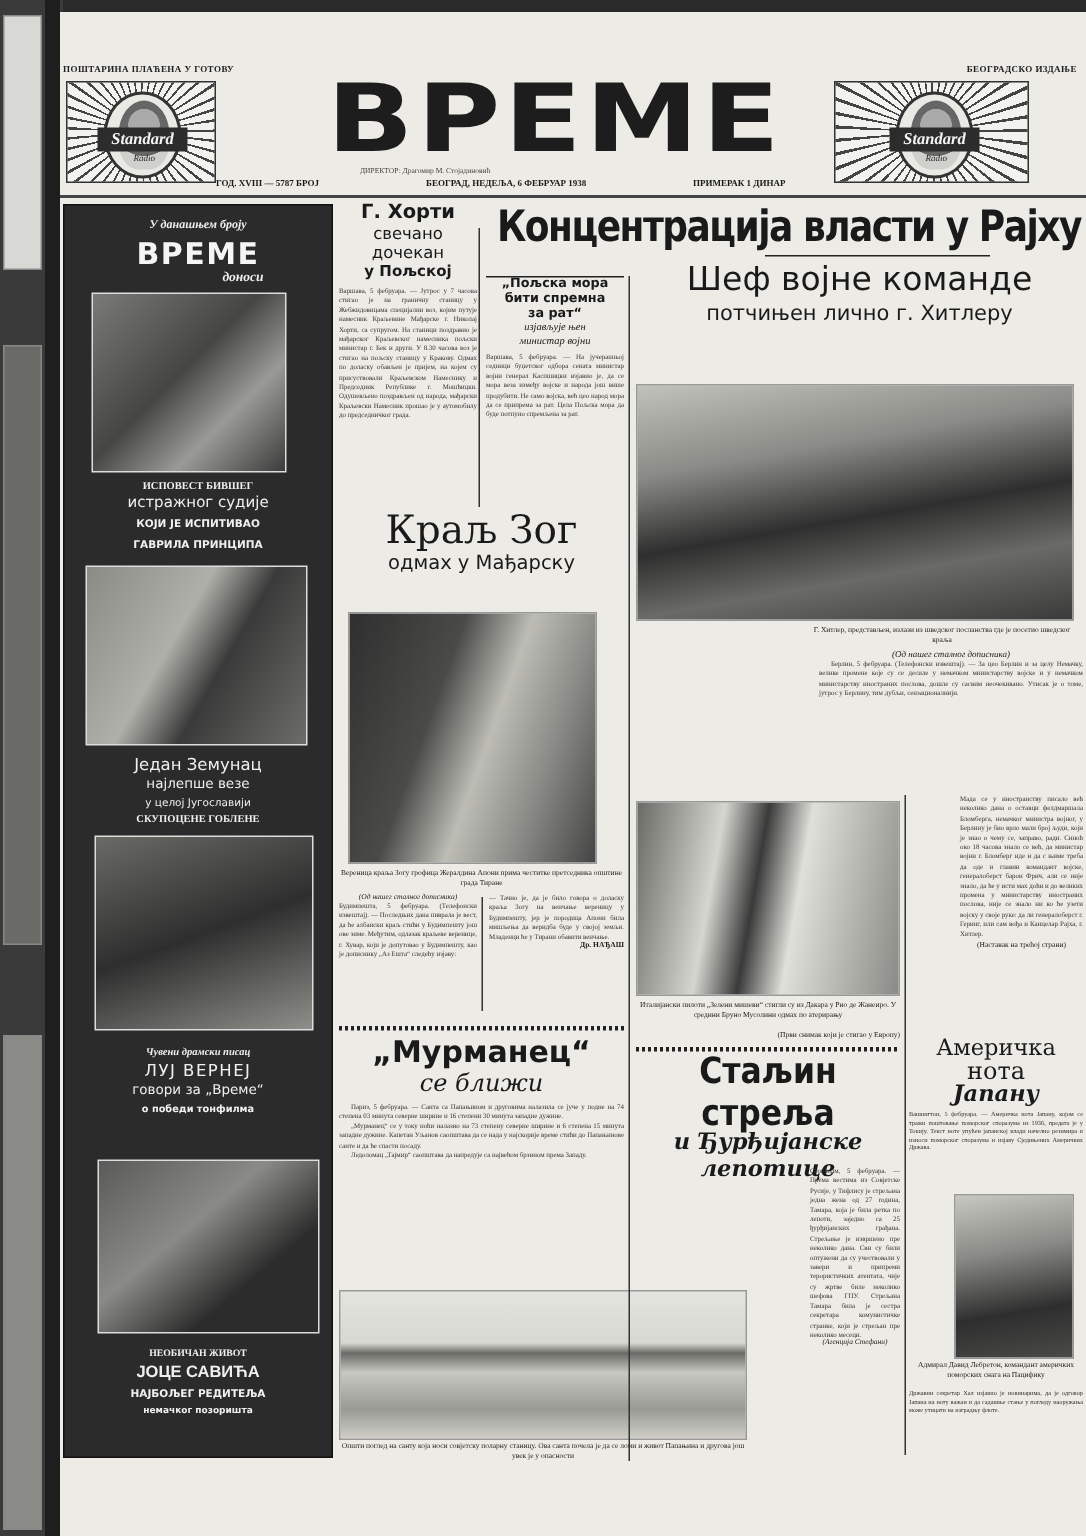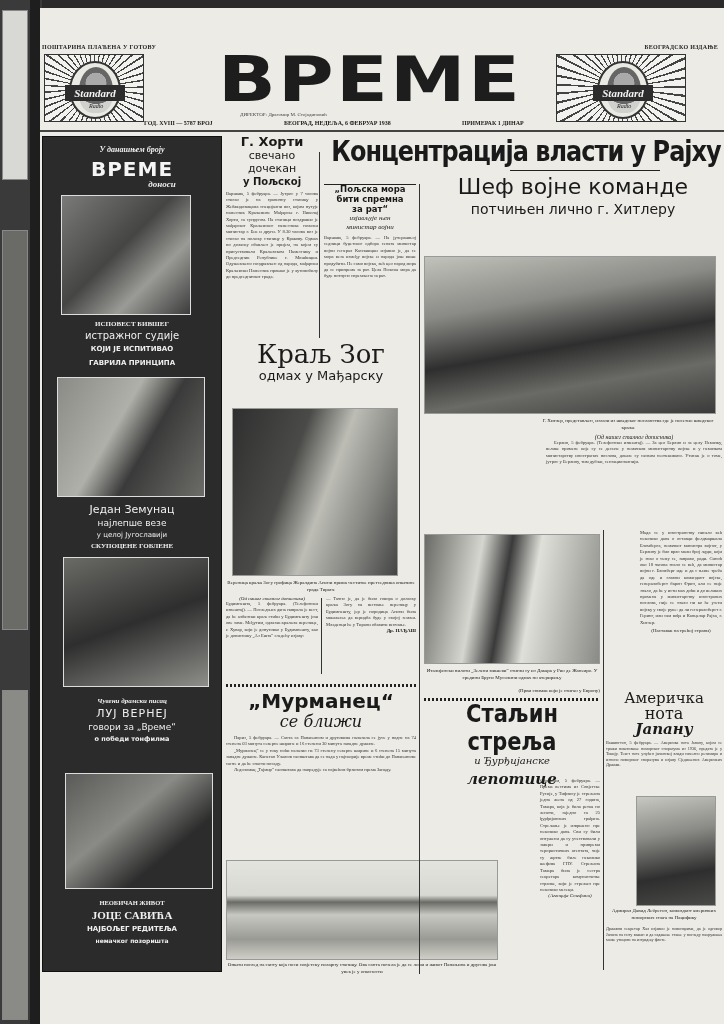--- a/index.html
+++ b/index.html
@@ -97,21 +97,21 @@
     <div class="txt" style="top:405px;font-size:7px;font-family:'Liberation Serif',serif;">СКУПОЦЕНЕ ГОБЛЕНЕ</div>
     <div class="photo" style="left:20px;top:420px;width:146px;height:130px;background:linear-gradient(160deg,#6a6a66,#2e2e2e 50%,#8e8e8a);"></div>
 
     <div class="txt" style="top:560px;font-size:7px;font-style:italic;font-family:'Liberation Serif',serif;">Чувени драмски писац</div>
     <div class="txt" style="top:570px;font-size:11px;font-family:'DejaVu Sans',sans-serif;font-weight:normal;letter-spacing:1px;">ЛУЈ ВЕРНЕЈ</div>
     <div class="txt" style="top:585px;font-size:9px;font-family:'DejaVu Sans',sans-serif;font-weight:normal;">говори за „Време“</div>
     <div class="txt" style="top:598px;font-size:6.5px;font-family:'DejaVu Sans',sans-serif;">о победи тонфилма</div>
     <div class="photo" style="left:22px;top:636px;width:148px;height:116px;background:linear-gradient(140deg,#5a5a58,#8a8a86 40%,#2c2c2c 70%);"></div>
 
     <div class="txt" style="top:762px;font-size:6.5px;font-family:'Liberation Serif',serif;">НЕОБИЧАН ЖИВОТ</div>
-    <div class="txt" style="top:772px;font-size:11px;font-family:Liberation Serif, serif;">ЈОЦЕ САВИЋА</div>
+    <div class="txt" style="top:772px;font-size:11px;font-family:Liberation Sans, sans-serif;">ЈОЦЕ САВИЋА</div>
     <div class="txt" style="top:788px;font-size:7px;font-family:'DejaVu Sans',sans-serif;">НАЈБОЉЕГ РЕДИТЕЉА</div>
     <div class="txt" style="top:800px;font-size:6px;font-family:'DejaVu Sans',sans-serif;">немачког позоришта</div>
   </div>
 
   <div class="abs" style="left:186px;top:126px;width:92px;">
     <div class="h-cond center" style="font-size:13px;line-height:15px;">Г. Хорти</div>
     <div class="center" style="font-size:11px;line-height:13px;font-family:'DejaVu Sans',sans-serif;">свечано</div>
     <div class="center" style="font-size:11px;line-height:13px;font-family:'DejaVu Sans',sans-serif;">дочекан</div>
     <div class="h-cond center" style="font-size:10px;line-height:13px;">у Пољској</div>
     <div class="serif-sm" style="margin-top:3px;">Варшава, 5 фебруара. — Јутрос у 7 часова стигао је на граничну станицу у Жебжидовицама специјални воз, којим путује намесник Краљевине Мађарске г. Николај Хорти, са супругом. На станици поздравио је мађарског Краљевског намесника пољски министар г. Бек и други. У 8.30 часова воз је стигао на пољску станицу у Кракову. Одмах по доласку обављен је пријем, на којем су присуствовали Краљевском Намеснику и Председник Републике г. Мошћицки. Одушевљено поздрављен од народа, мађарски Краљевски Намесник прошао је у аутомобилу до председничког града.</div>
@@ -177,21 +177,21 @@
   </div>
 
   <div class="photo" style="left:384px;top:526px;width:176px;height:130px;border-color:#999;background:linear-gradient(100deg,#6a6a66,#d6d6d0 30%,#3a3a3a 45%,#e0e0da 60%,#8a8a86);"></div>
   <div class="caption abs" style="left:384px;top:660px;width:176px;">Италијански пилоти „Зелени мишеви“ стигли су из Дакара у Рио де Жанеиро. У средини Бруно Мусолини одмах по атерирању</div>
   <div class="caption abs" style="left:440px;top:680px;width:120px;text-align:right;">(Први снимак који је стигао у Европу)</div>
   <div class="dots" style="left:384px;top:690px;width:176px;"></div>
   <div class="vr" style="left:563px;top:522px;height:440px;"></div>
 
   <div class="abs" style="left:384px;top:696px;width:176px;">
     <div class="h-cond center" style="font-size:21px;line-height:24px;transform:scaleY(1.15);">Стаљин стреља</div>
-    <div class="center" style="font-size:10px;line-height:18px;font-style:italic;font-weight:normal;font-family:'DejaVu Serif',serif;">и Ђурђијанске</div>
+    <div class="center" style="font-size:15px;line-height:18px;font-style:italic;font-weight:bold;font-family:'DejaVu Serif',serif;">и Ђурђијанске</div>
     <div class="center" style="font-size:15px;line-height:18px;font-style:italic;font-weight:bold;font-family:'DejaVu Serif',serif;">лепотице</div>
   </div>
   <div class="abs" style="left:500px;top:770px;width:60px;">
     <div class="serif-sm">Стокхолм, 5 фебруара. — Према вестима из Совјетске Русије, у Тифлису је стрељана једна жена од 27 година, Тамара, која је била ретка по лепоти, заједно са 25 ђурђијанских грађана. Стрељање је извршено пре неколико дана. Сви су били оптужени да су учествовали у завери и припреми терористичких атентата, чије су жртве биле неколико шефова ГПУ. Стрељана Тамара била је сестра секретара комунистичке странке, који је стрељан пре неколико месеци.</div>
     <div class="center" style="font-size:5px;font-style:italic;font-family:'Liberation Serif',serif;">(Агенција Стефани)</div>
   </div>
 
   <div class="abs" style="left:566px;top:682px;width:116px;">
     <div class="center" style="font-size:15px;line-height:17px;font-family:'DejaVu Serif',serif;">Америчка</div>
     <div class="center" style="font-size:16px;line-height:14px;font-family:'DejaVu Serif',serif;">нота</div>

